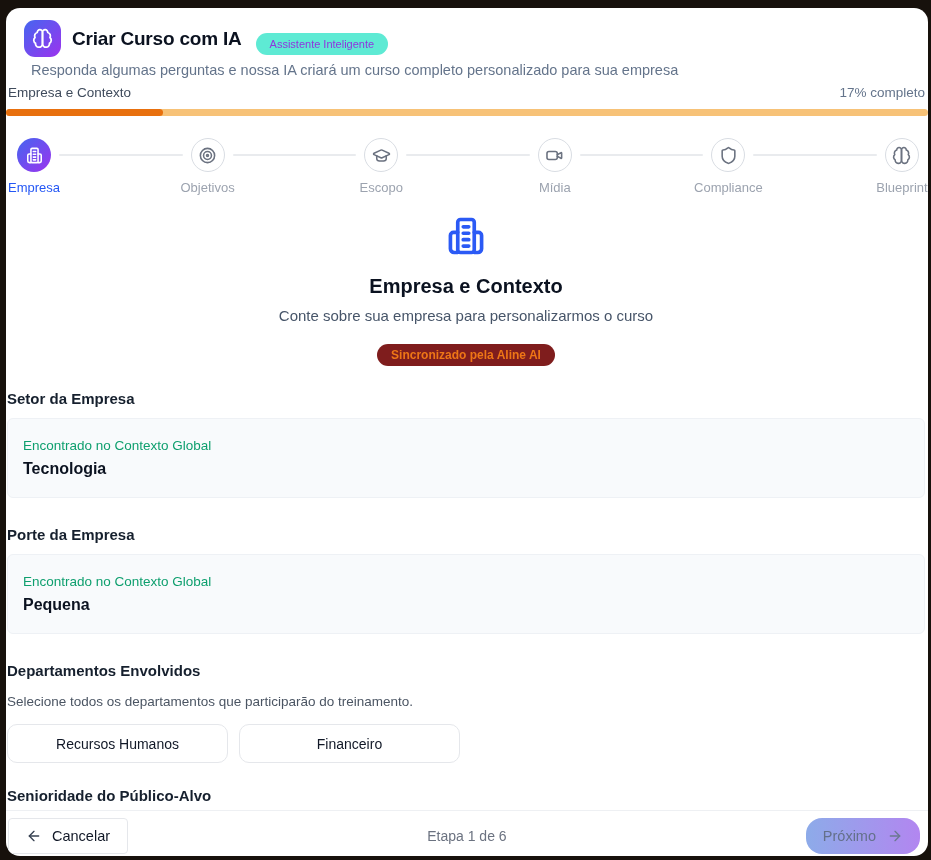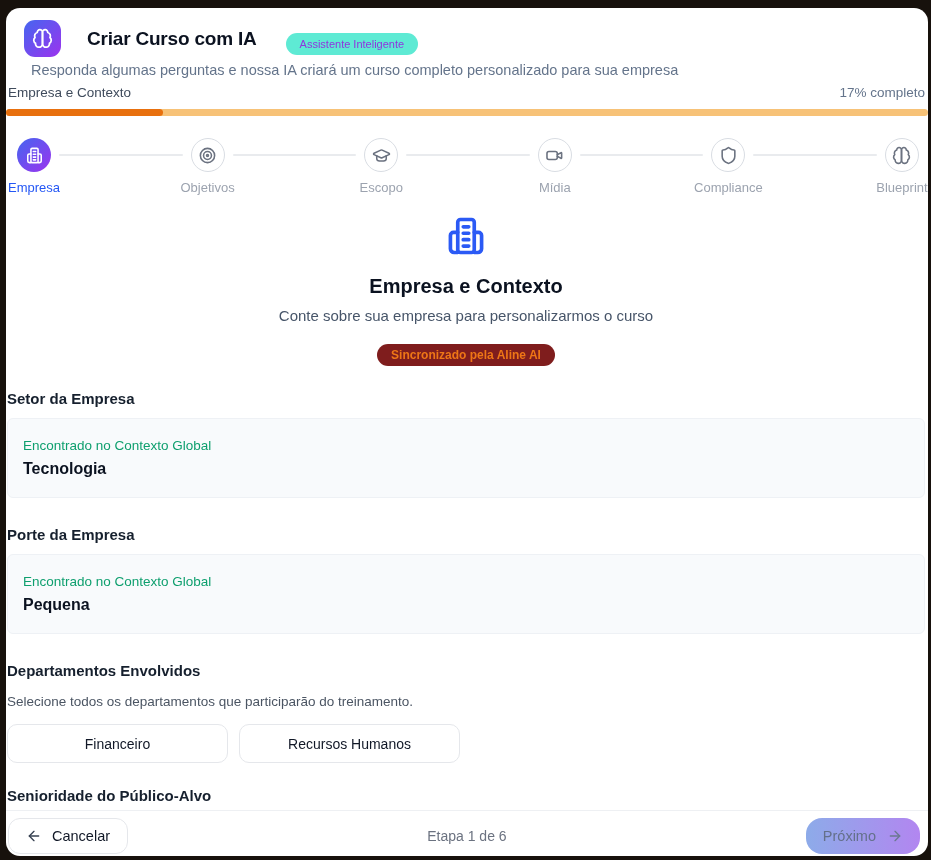--- a/index.html
+++ b/index.html
@@ -14,21 +14,21 @@
     position:absolute; left:6px; top:8px;
     width:922px; height:848px;
     background:#ffffff;
     border-radius:14px;
     display:flex; flex-direction:column;
     overflow:hidden;
   }
 
   
   .header { padding:12px 18px 0 18px; }
-  .header-row { display:flex; align-items:center; gap:26px; }
+  .header-row { display:flex; align-items:center; gap:11px; }
   .app-icon {
     width:37px; height:37px; border-radius:11px; flex:0 0 auto;
     background:linear-gradient(135deg,#4566f0 0%,#9c33ee 100%);
     display:flex; align-items:center; justify-content:center; color:#fff;
   }
   .title { font-size:19px; font-weight:700; color:#0b1220; letter-spacing:-0.2px; }
   .badge {
     background:#5eead4; color:#8f35dd; font-size:11px; font-weight:500;
     padding:5px 14px; border-radius:999px; margin-left:3px;margin-top:10px;
   }
@@ -92,21 +92,21 @@
   }
 
   
   .footer {
     margin-top:auto; border-top:1px solid #eef0f3;
     display:flex; align-items:center;
     padding:4px 8px 0 2px; height:46px;
   }
   .cancel-btn {
     display:flex; align-items:center; gap:10px;
-    background:#fff; border:1px solid #e5e7eb; border-radius:12px;
+    background:#fff; border:1px solid #e5e7eb; border-radius:4px;
     padding:9px 17px; font-size:14.5px; color:#111827; cursor:pointer;
     font-family:"Liberation Sans", sans-serif;
   }
   .cancel-btn .arr { display:flex; color:#374151; }
   .step-indicator { flex:1; text-align:center; color:#6b7280; font-size:14px; }
   .next-btn {
     display:flex; align-items:center; gap:11px;
     border:none; border-radius:16px; padding:10px 17px;
     font-size:14.5px; color:#64708a; cursor:default;
     background:linear-gradient(90deg,#8dabe9 0%,#b286f0 100%);
@@ -229,22 +229,22 @@
 
     <div class="field-label gap-lg">Porte da Empresa</div>
     <div class="context-card">
       <div class="context-note">Encontrado no Contexto Global</div>
       <div class="context-value">Pequena</div>
     </div>
 
     <div class="field-label gap-lg">Departamentos Envolvidos</div>
     <div class="dept-desc">Selecione todos os departamentos que participarão do treinamento.</div>
     <div class="dept-row">
+      <button class="dept-btn">Recursos Humanos</button>
       <button class="dept-btn">Financeiro</button>
-      <button class="dept-btn">Recursos Humanos</button>
     </div>
 
     <div class="field-label">Senioridade do Público-Alvo</div>
 
   </div>
 
   <div class="footer">
     <button class="cancel-btn">
       <span class="arr">
         <svg width="16" height="16" viewBox="0 0 24 24" fill="none" stroke="currentColor" stroke-width="2" stroke-linecap="round" stroke-linejoin="round">

